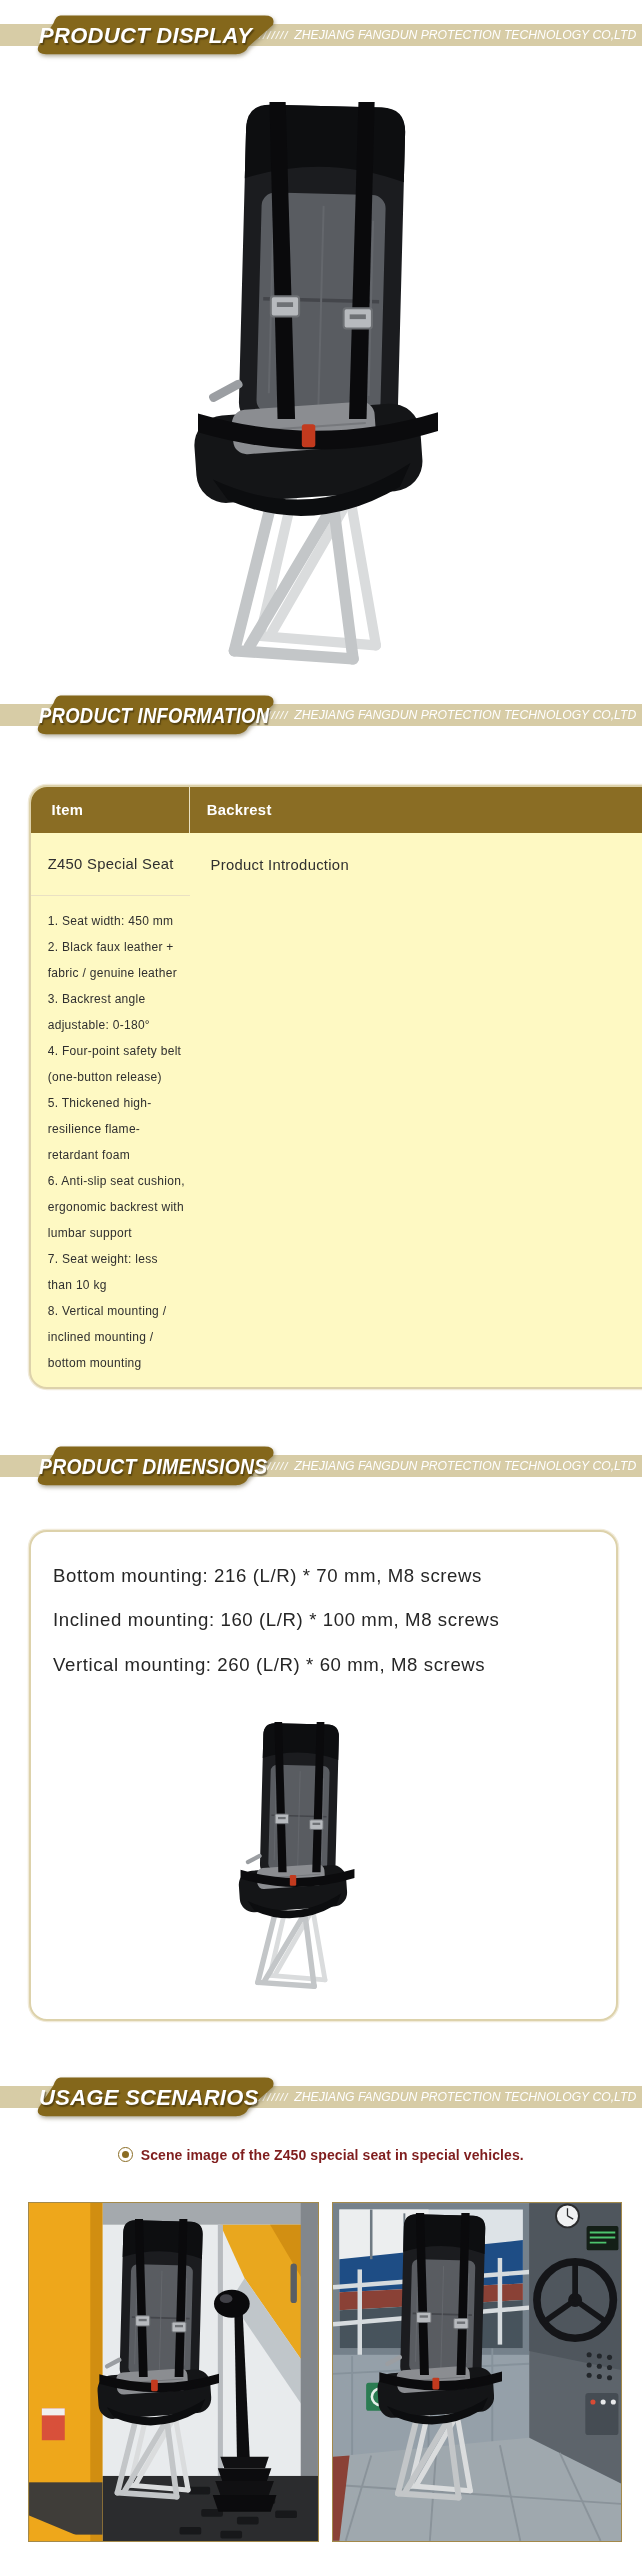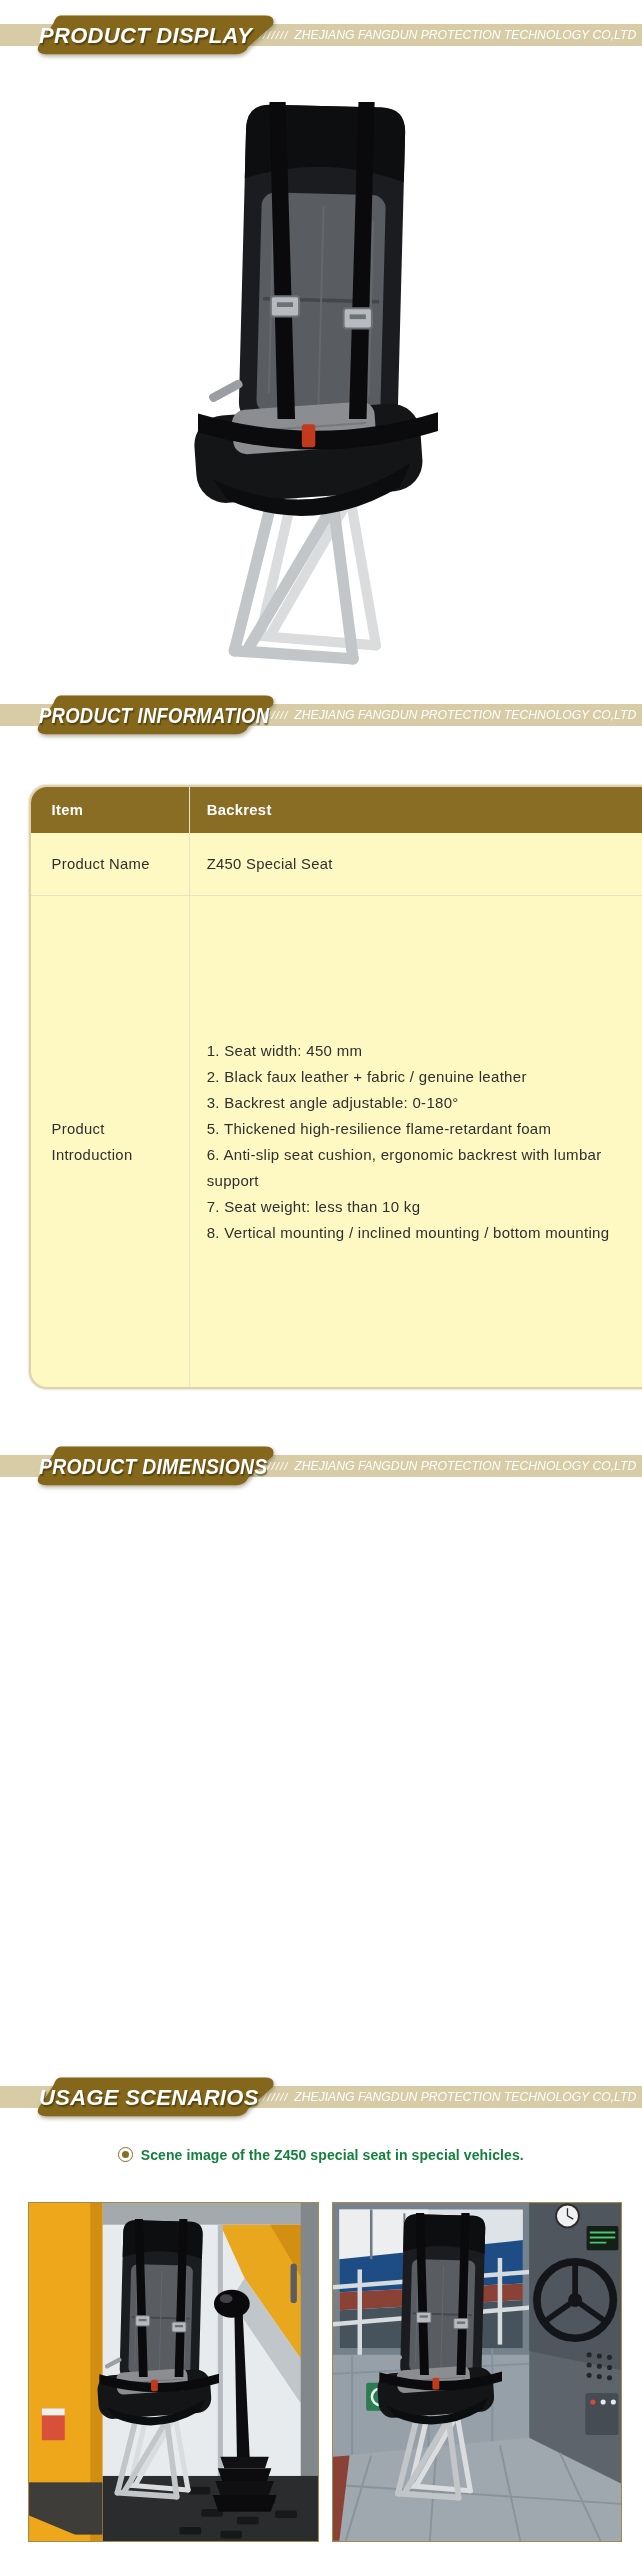--- a/index.html
+++ b/index.html
@@ -28,38 +28,38 @@
   
   .info-table{position:absolute;left:29px;top:785px;width:634px;height:604px;
               border:2.6px solid #ddd2ab;border-radius:18px;overflow:hidden;background:#fef9c3;
               box-shadow:0 0 0 1.3px #f1ebda;box-sizing:border-box;
               display:grid;grid-template-columns:159px 1fr;grid-template-rows:46px 63px 1fr;}
   .cell{display:flex;align-items:center;font-size:14.8px;letter-spacing:0.3px;color:#2f2f2f;box-sizing:border-box;}
   .cell.c-item{padding-left:20.5px;padding-right:14px;border-right:1.3px solid #eae1c3;line-height:26px;}
   .cell.c-details{padding-left:16.7px;padding-right:5.1px;}
   .cell.head{background:#8a6d24;color:#ffffff;font-weight:700;}
   .cell.rb{border-bottom:1.3px solid #eae1c3;}
-  .intro-list{line-height:26px;font-size:15px;max-width:415px;}
+  .intro-list{line-height:26px;font-size:12px;max-width:415px;}
 
   
   .dims-box{position:absolute;left:29px;top:1530px;width:589px;height:491px;
             border:2.6px solid #ddd2ab;border-radius:18px;background:#fff;
             box-shadow:0 0 0 1.3px #f1ebda;box-sizing:border-box;}
   .dims-text{position:absolute;left:22px;top:29.5px;}
   .dims-line{font-size:18.6px;letter-spacing:0.6px;color:#262626;line-height:28px;
              margin-bottom:16.7px;white-space:nowrap;}
   .dims-photo{position:absolute;left:196px;top:188px;width:141px;height:272px;}
 
   
   .caption-row{position:absolute;left:0;top:2143px;width:642px;height:23px;
                display:flex;justify-content:center;align-items:center;gap:7.7px;}
   .bullet{width:14.8px;height:14.8px;border:1.9px solid #8a6c24;border-radius:50%;
           box-sizing:border-box;display:flex;align-items:center;justify-content:center;}
   .bullet::after{content:"";width:7px;height:7px;border-radius:50%;background:#8a6c24;}
-  .caption-text{font-size:14px;font-weight:700;color:#15803d;letter-spacing:0.1px;}
+  .caption-text{font-size:14px;font-weight:700;color:#7f1d1d;letter-spacing:0.1px;}
 
   .photo{position:absolute;top:2202px;height:340px;border:1.3px solid #a3894a;box-sizing:border-box;background:#dfe3e6;}
   .photo svg{display:block;width:100%;height:100%;}
   .photo-left{left:28px;width:291px;}
   .photo-right{left:332px;width:290px;}
 
   .defs-holder{position:absolute;width:0;height:0;overflow:hidden;}
 </style>
 </head>
 <body>
@@ -150,29 +150,29 @@
           <use href="#badge-shape" fill="#84671b"></use>
         </svg>
     </div>
     <div class="badge-title fitx-84">PRODUCT INFORMATION</div>
   </div>
 
   <div class="info-table">
     <div class="cell c-item head">Item</div>
     <div class="cell c-details head">Backrest</div>
 
-    <div class="cell c-item rb">Product Name</div>
     <div class="cell c-details rb">Z450 Special Seat</div>
 
     <div class="cell c-item">Product Introduction</div>
     <div class="cell c-details">
       <div class="intro-list">
         <div>1. Seat width: 450 mm</div>
         <div>2. Black faux leather + fabric / genuine leather</div>
         <div>3. Backrest angle adjustable: 0-180°</div>
+        <div>4. Four-point safety belt (one-button release)</div>
         <div>5. Thickened high-resilience flame-retardant foam</div>
         <div>6. Anti-slip seat cushion, ergonomic backrest with lumbar support</div>
         <div>7. Seat weight: less than 10 kg</div>
         <div>8. Vertical mounting / inclined mounting / bottom mounting</div>
       </div>
     </div>
   </div>
 
   <div class="sec-header" style="top:1431px;">
     <div class="strip"></div>
@@ -180,20 +180,32 @@
       <span class="slashes">///////////////</span><span>ZHEJIANG FANGDUN PROTECTION TECHNOLOGY CO,LTD</span>
     </div>
     <div class="badge">
       <svg viewBox="0 0 400 66" preserveAspectRatio="none">
           <use href="#badge-shape" fill="#84671b"></use>
         </svg>
     </div>
     <div class="badge-title fitx-88">PRODUCT DIMENSIONS</div>
   </div>
 
+  <div class="dims-box">
+    <div class="dims-text">
+      <div class="dims-line">Bottom mounting: 216 (L/R) * 70 mm, M8 screws</div>
+      <div class="dims-line">Inclined mounting: 160 (L/R) * 100 mm, M8 screws</div>
+      <div class="dims-line">Vertical mounting: 260 (L/R) * 60 mm, M8 screws</div>
+    </div>
+    <div class="dims-photo">
+      <svg viewBox="0 0 440 850">
+          <use href="#seat-sym" x="0" y="0" width="440" height="850"></use>
+        </svg>
+    </div>
+  </div>
 
   <div class="sec-header" style="top:2062px;">
     <div class="strip"></div>
     <div class="strip-text">
       <span class="slashes">///////////////</span><span>ZHEJIANG FANGDUN PROTECTION TECHNOLOGY CO,LTD</span>
     </div>
     <div class="badge">
       <svg viewBox="0 0 400 66" preserveAspectRatio="none">
           <use href="#badge-shape" fill="#84671b"></use>
         </svg>

